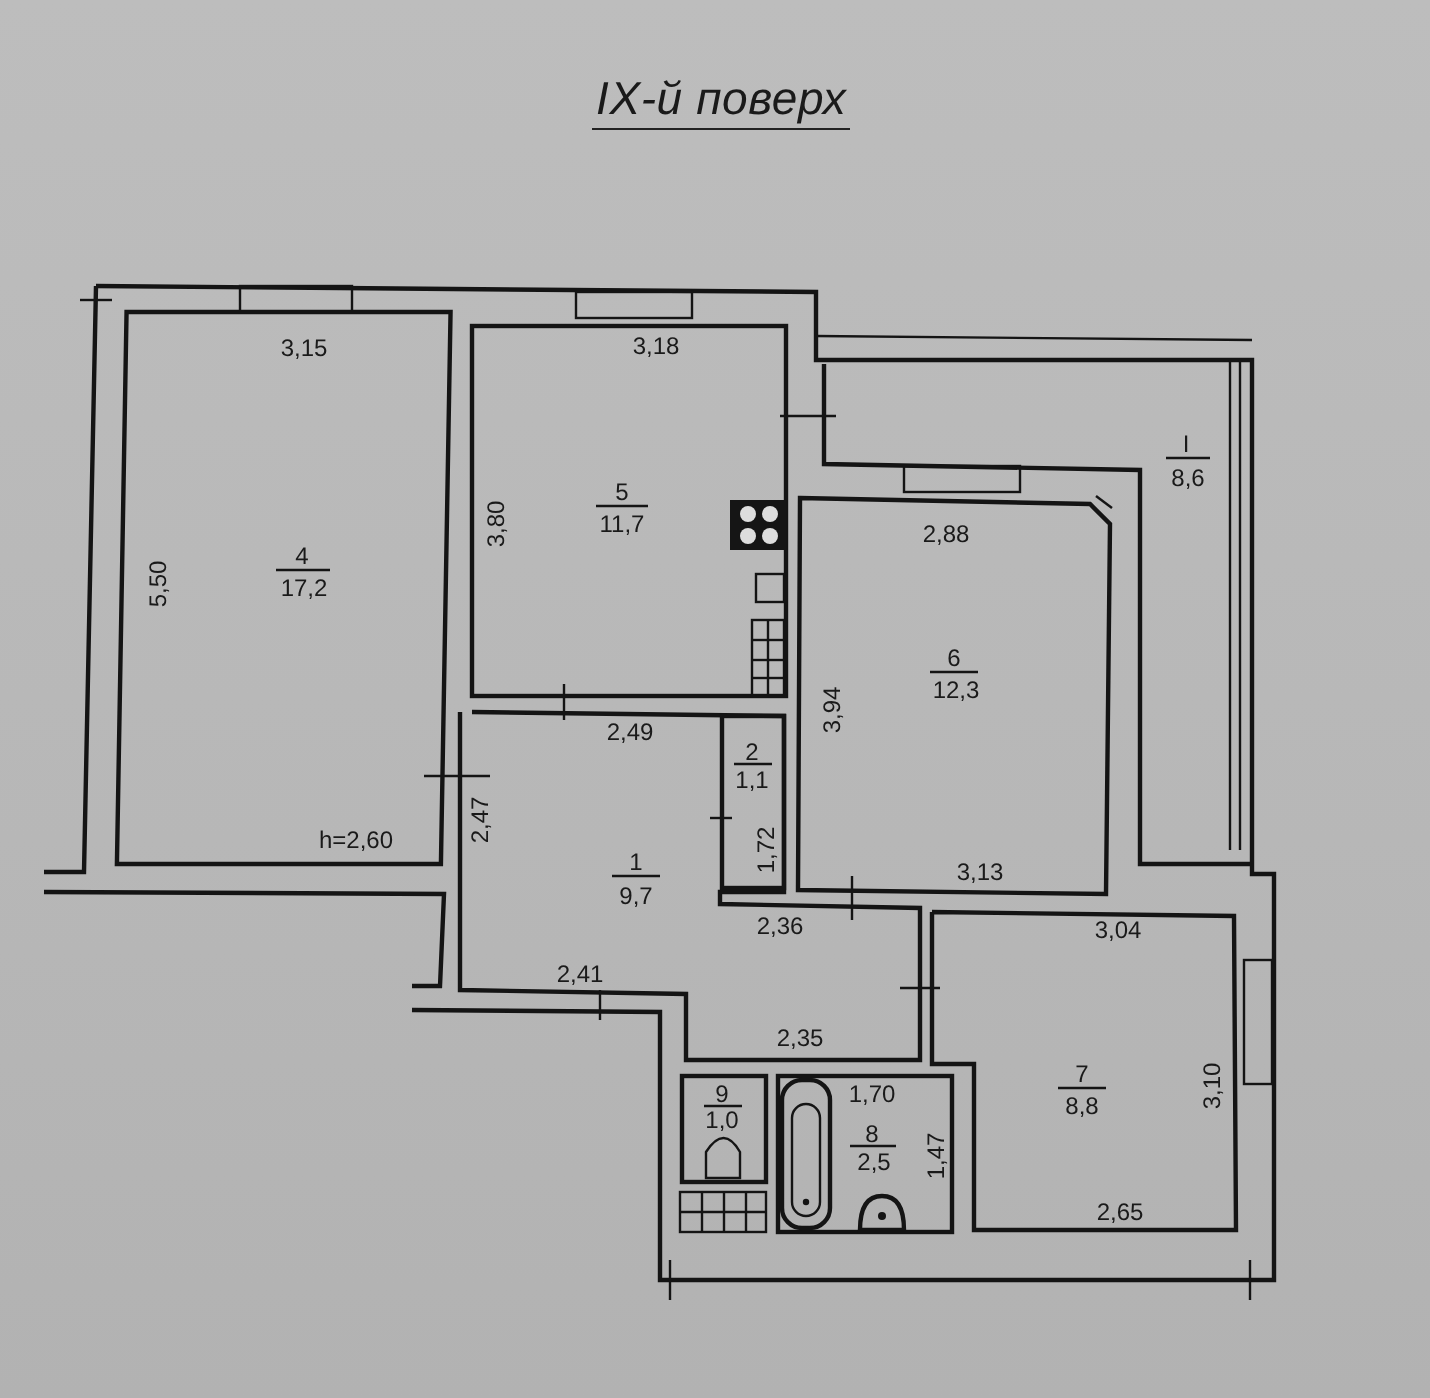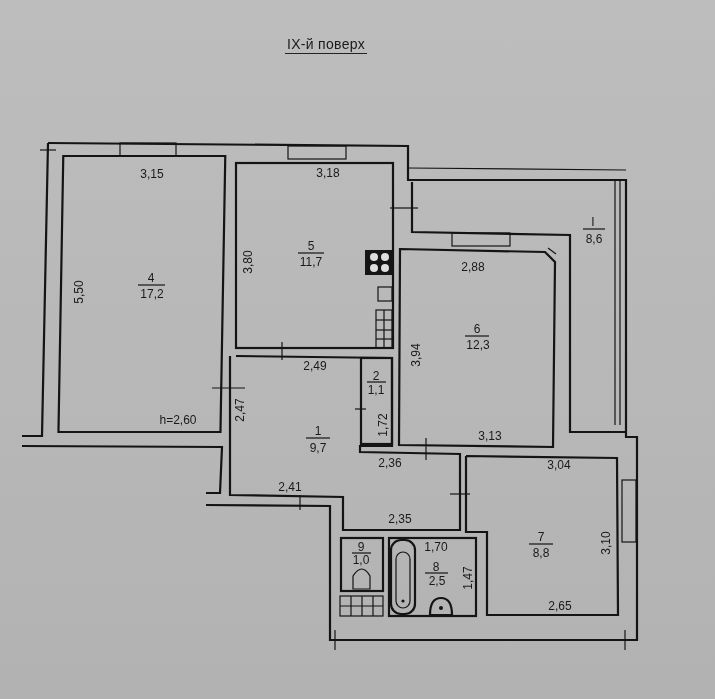--- a/index.html
+++ b/index.html
@@ -1,21 +1,21 @@
 <!DOCTYPE html>
 <html><head>
 <meta charset="utf-8">
 <style>
   html,body{margin:0;padding:0;}
   body{width:715px;height:699px;background:#b9b9b9;overflow:hidden;position:relative;
        font-family:"Liberation Sans",sans-serif;color:#1a1a1a;}
   .paper{position:absolute;left:0;top:0;width:715px;height:699px;
          background:linear-gradient(180deg,#bdbdbd 0%,#b7b7b7 60%,#b2b2b2 100%);}
-  .title{position:absolute;left:285px;top:36px;font-size:14px;letter-spacing:0.3px;
-         border-bottom:1.5px solid #222;padding:0 2px 1px 2px;}
+  .title{position:absolute;left:296px;top:36px;font-size:23px;letter-spacing:0.3px;
+         border-bottom:1.5px solid #222;padding:0 2px 1px 2px;font-style:italic;}
   svg{position:absolute;left:0;top:0;}
   .wall{fill:none;stroke:#141414;stroke-width:2.2;}
   .thin{fill:none;stroke:#141414;stroke-width:1.2;}
   .num{font-family:"Liberation Sans",sans-serif;font-size:12px;fill:#1a1a1a;text-anchor:middle;}
 </style>
 </head>
 <body>
 
 <div class="paper"></div>
 <div class="title">IX-й поверх</div>

